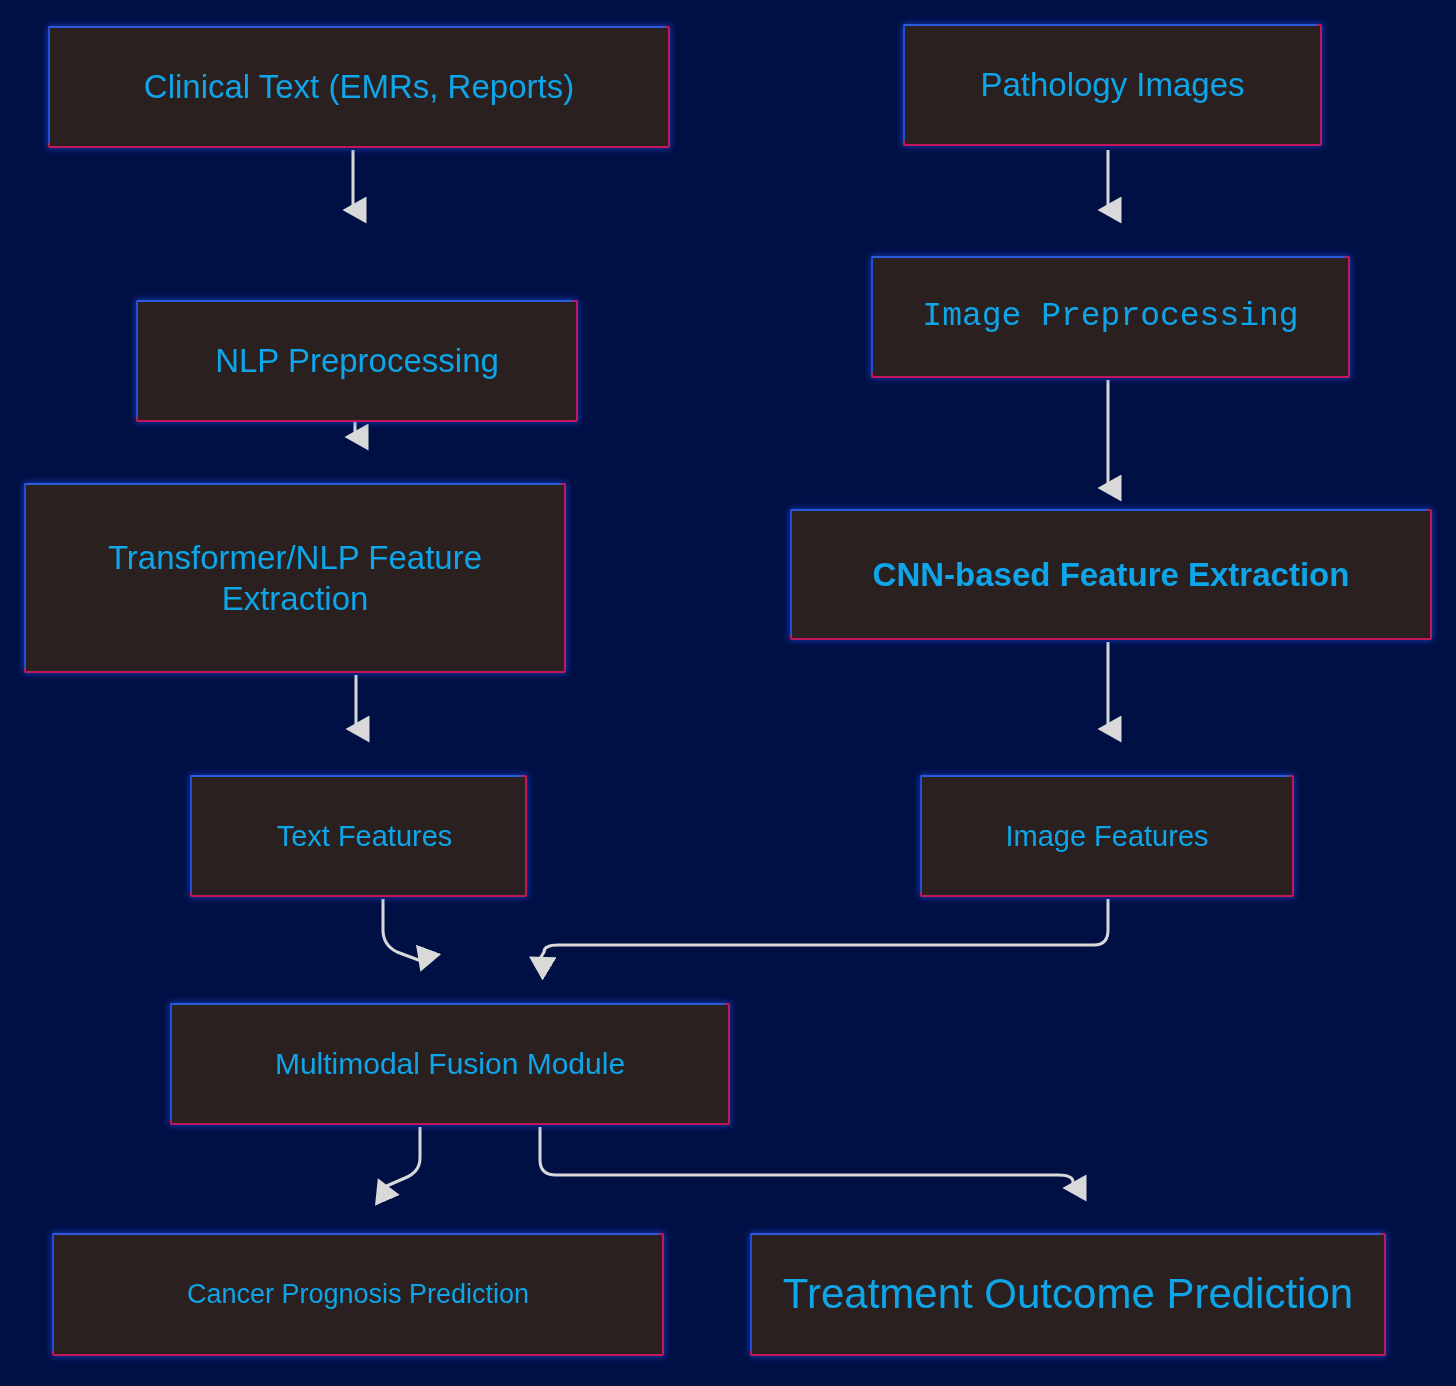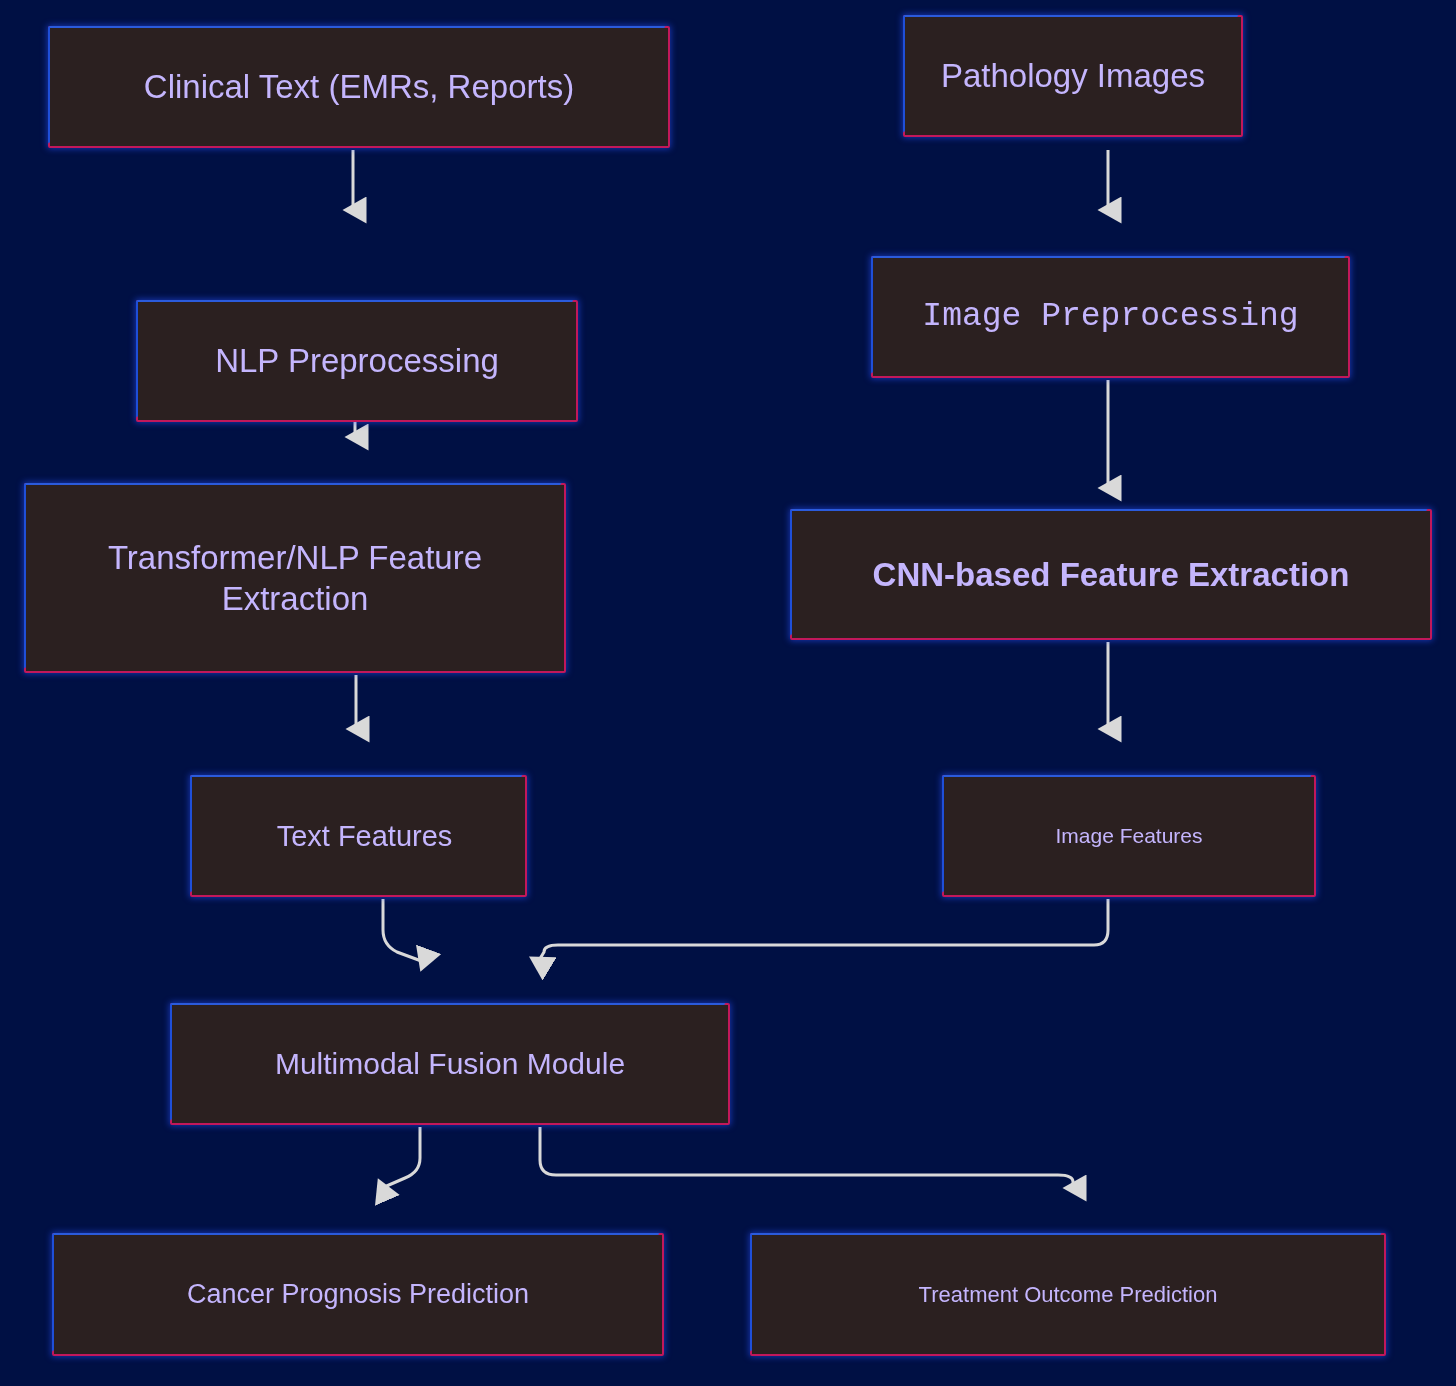--- a/index.html
+++ b/index.html
@@ -30,21 +30,21 @@
   .node {
     position: absolute;
     box-sizing: border-box;
     background: #2b2020;
     border: 2px solid #c2185b;
     border-radius: 2px;
     display: flex;
     align-items: center;
     justify-content: center;
     text-align: center;
-    color: #c4b5fd;
+    color: #0ea5e9;
     line-height: 1.25;
     
     box-shadow: 0 0 6px 1px rgba(40, 80, 255, 0.55);
   }
   .node::before {
     content: "";
     position: absolute;
     left: -2px;
     top: -2px;
     width: 100%;
@@ -85,21 +85,21 @@
       <path d="M1108,899 L1108,930 Q1108,945 1094,945 L558,945 Q544,945 544,952 L538,962"></path>
       <path d="M420,1127 L420,1158 Q420,1172 405,1178 L382,1188"></path>
       <path d="M540,1127 L540,1160 Q540,1175 556,1175 L1058,1175 Q1073,1175 1073,1182 L1073,1188"></path>
     </g>
   </svg>
 
   <div class="node" style="left:48px; top:26px; width:622px; height:122px; font-size:33px;">
     <span class="node-label">Clinical Text (EMRs, Reports)</span>
   </div>
 
-  <div class="node" style="left:903px; top:15px; width:340px; height:122px; font-size:33px;">
+  <div class="node" style="left:903px; top:24px; width:419px; height:122px; font-size:33px;">
     <span class="node-label">Pathology Images</span>
   </div>
 
   <div class="node" style="left:136px; top:256px; width:442px; height:122px; font-size:33px;margin-top:44px;">
     <span class="node-label">NLP Preprocessing</span>
   </div>
 
   <div class="node" style="left:871px; top:256px; width:479px; height:122px; font-size:33px;font-family:Liberation Mono, monospace;">
     <span class="node-label">Image Preprocessing</span>
   </div>
@@ -109,29 +109,29 @@
   </div>
 
   <div class="node" style="left:790px; top:509px; width:642px; height:131px; font-size:33px;font-weight:bold;">
     <span class="node-label">CNN-based Feature Extraction</span>
   </div>
 
   <div class="node" style="left:190px; top:775px; width:337px; height:122px; font-size:29px;padding-left:12px;">
     <span class="node-label">Text Features</span>
   </div>
 
-  <div class="node" style="left:920px; top:775px; width:374px; height:122px; font-size:21px;margin-left:22px;">
+  <div class="node" style="left:920px; top:775px; width:374px; height:122px; font-size:29px;">
     <span class="node-label">Image Features</span>
   </div>
 
   <div class="node" style="left:170px; top:1003px; width:560px; height:122px; font-size:30px;">
     <span class="node-label">Multimodal Fusion Module</span>
   </div>
 
   <div class="node" style="left:52px; top:1233px; width:612px; height:123px; font-size:27px;">
     <span class="node-label">Cancer Prognosis Prediction</span>
   </div>
 
-  <div class="node" style="left:750px; top:1233px; width:636px; height:123px; font-size:22px;">
+  <div class="node" style="left:750px; top:1233px; width:636px; height:123px; font-size:42px;">
     <span class="node-label">Treatment Outcome Prediction</span>
   </div>
 
 </div>
 
 </body></html>

